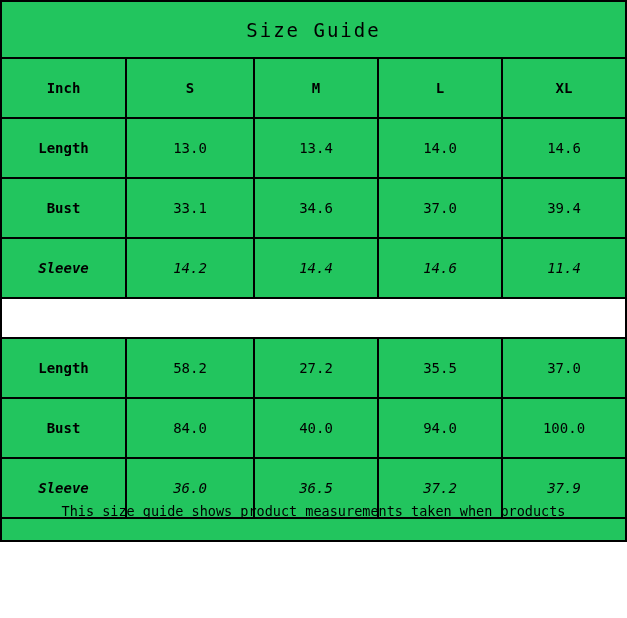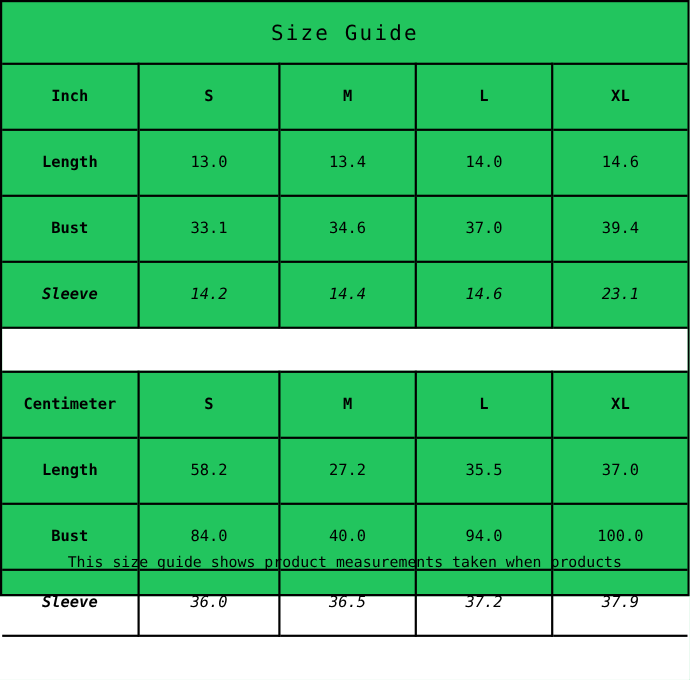--- a/index.html
+++ b/index.html
@@ -129,43 +129,36 @@
         <td>33.1</td>
         <td>34.6</td>
         <td>37.0</td>
         <td>39.4</td>
       </tr>
       <tr>
         <td class="row-label">Sleeve</td>
         <td>14.2</td>
         <td>14.4</td>
         <td>14.6</td>
-        <td>23.1</td>
+        <td>11.4</td>
       </tr>
     </tbody>
   </table>
 
   <div class="gap"></div>
 
   <table class="size-table">
     <colgroup>
       <col class="c1">
         <col class="c2">
         <col class="c3">
         <col class="c4">
         <col class="c5">
     </colgroup>
     <tbody>
-      <tr>
-        <td class="hdr-cell">Centimeter</td>
-        <td class="hdr-cell">S</td>
-        <td class="hdr-cell">M</td>
-        <td class="hdr-cell">L</td>
-        <td class="hdr-cell">XL</td>
-      </tr>
       <tr>
         <td class="row-label">Length</td>
         <td>58.2</td>
         <td>27.2</td>
         <td>35.5</td>
         <td>37.0</td>
       </tr>
       <tr>
         <td class="row-label">Bust</td>
         <td>84.0</td>

